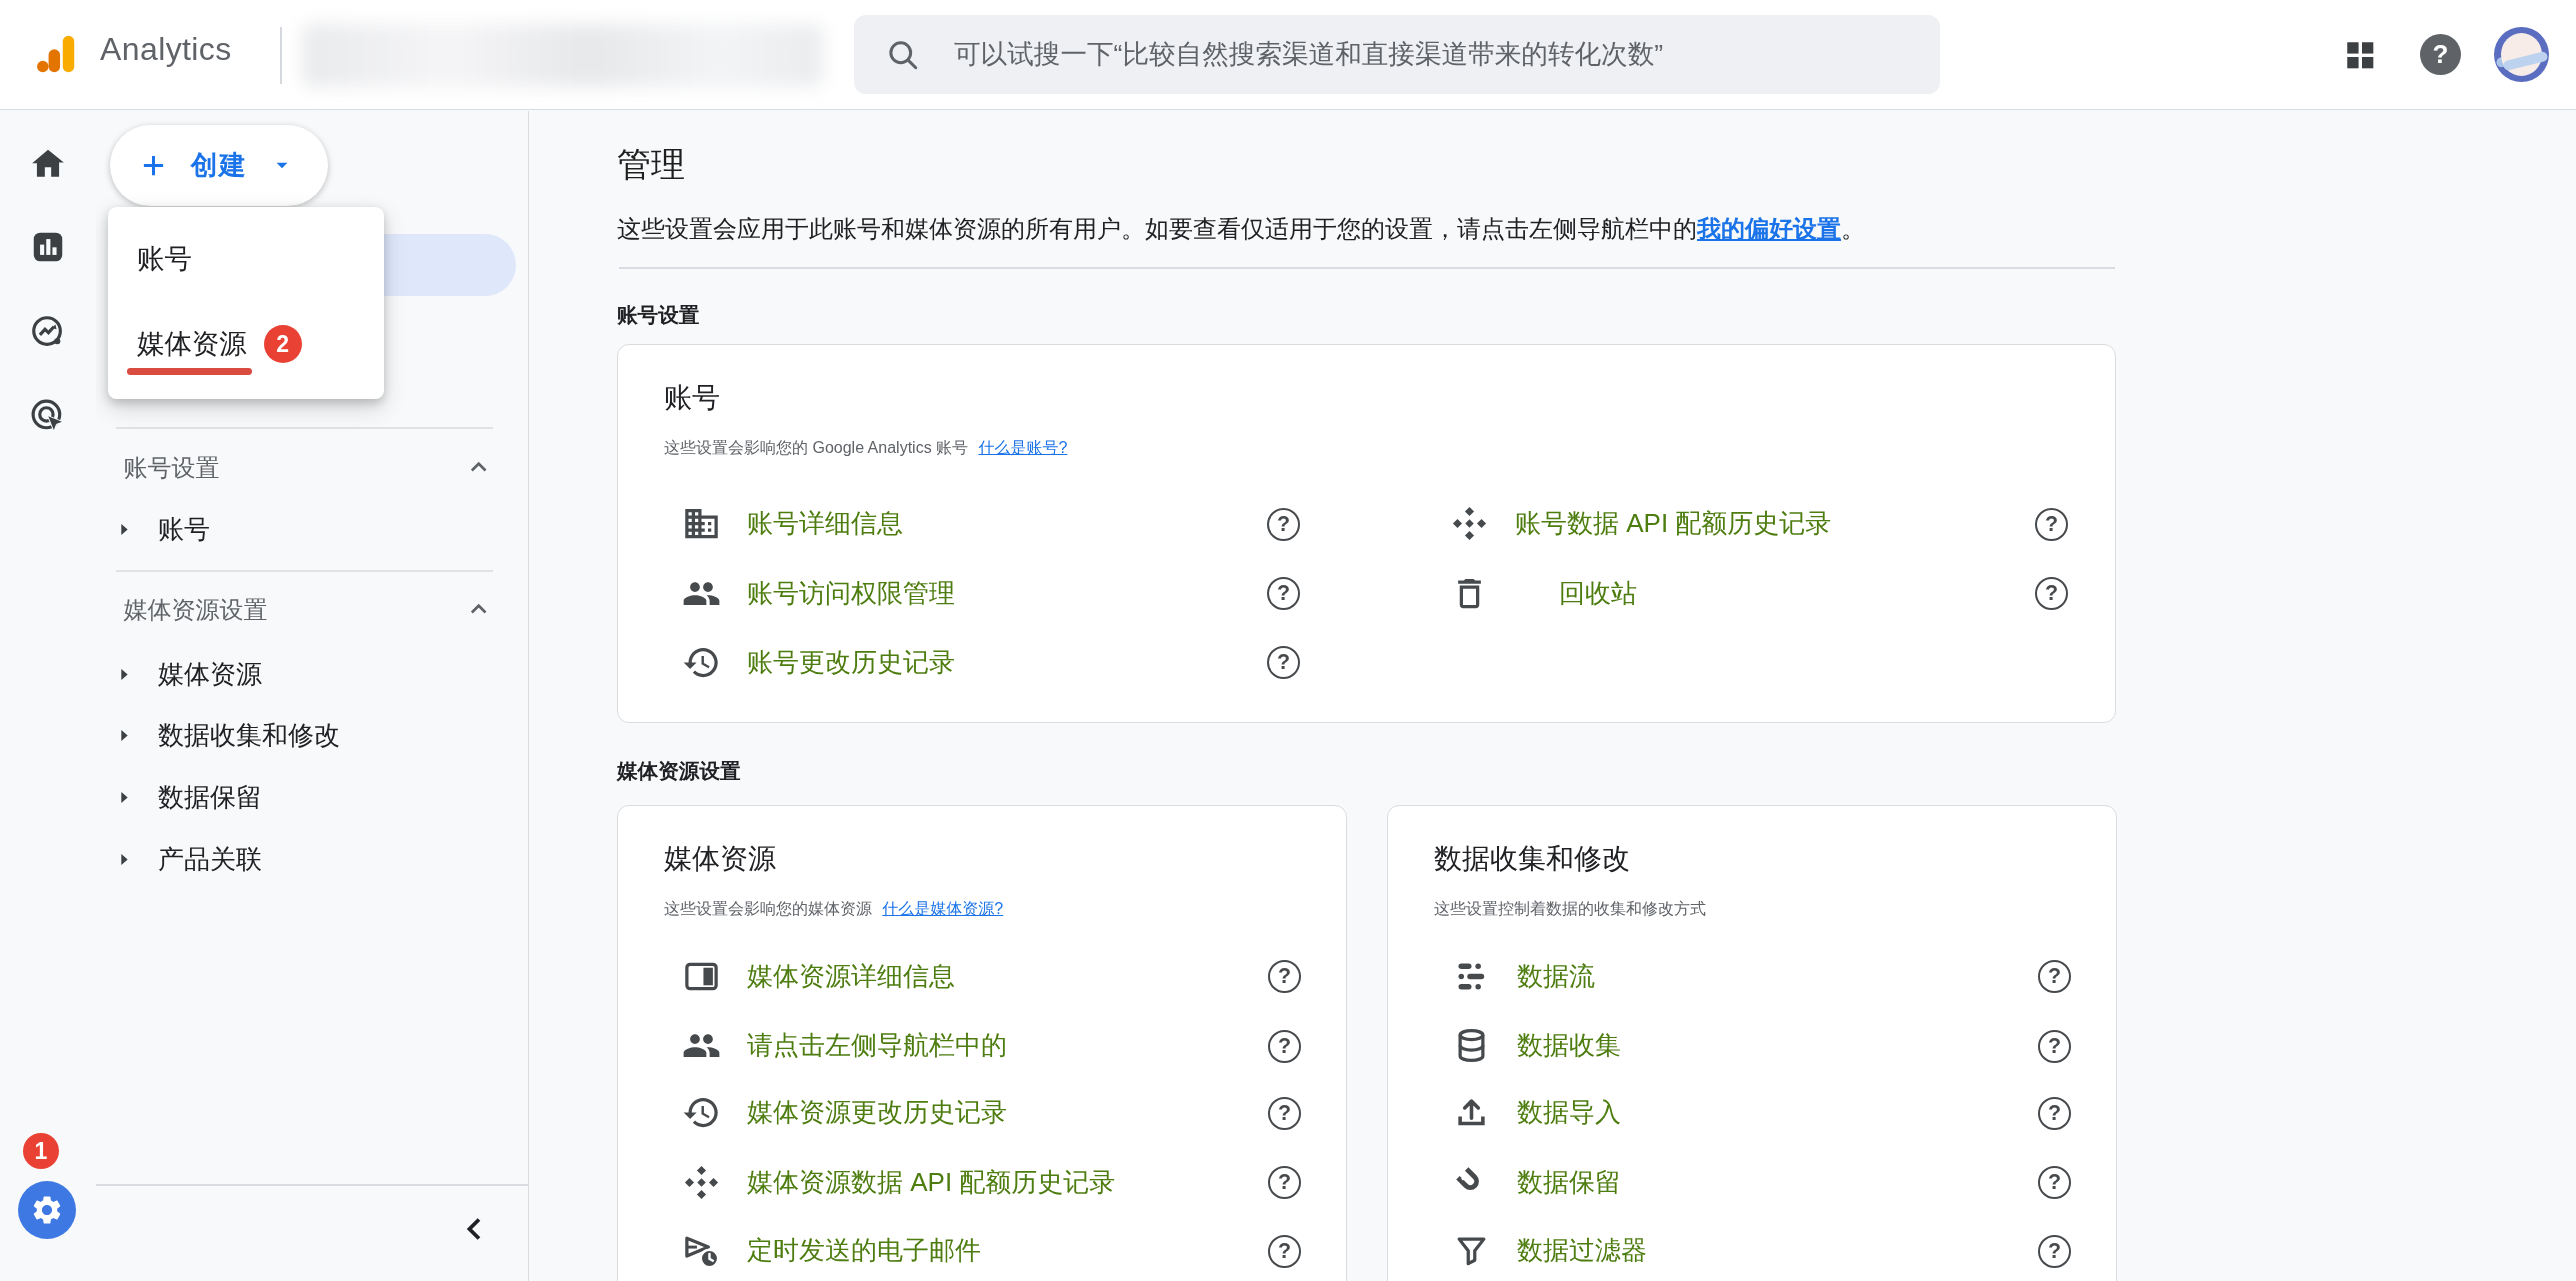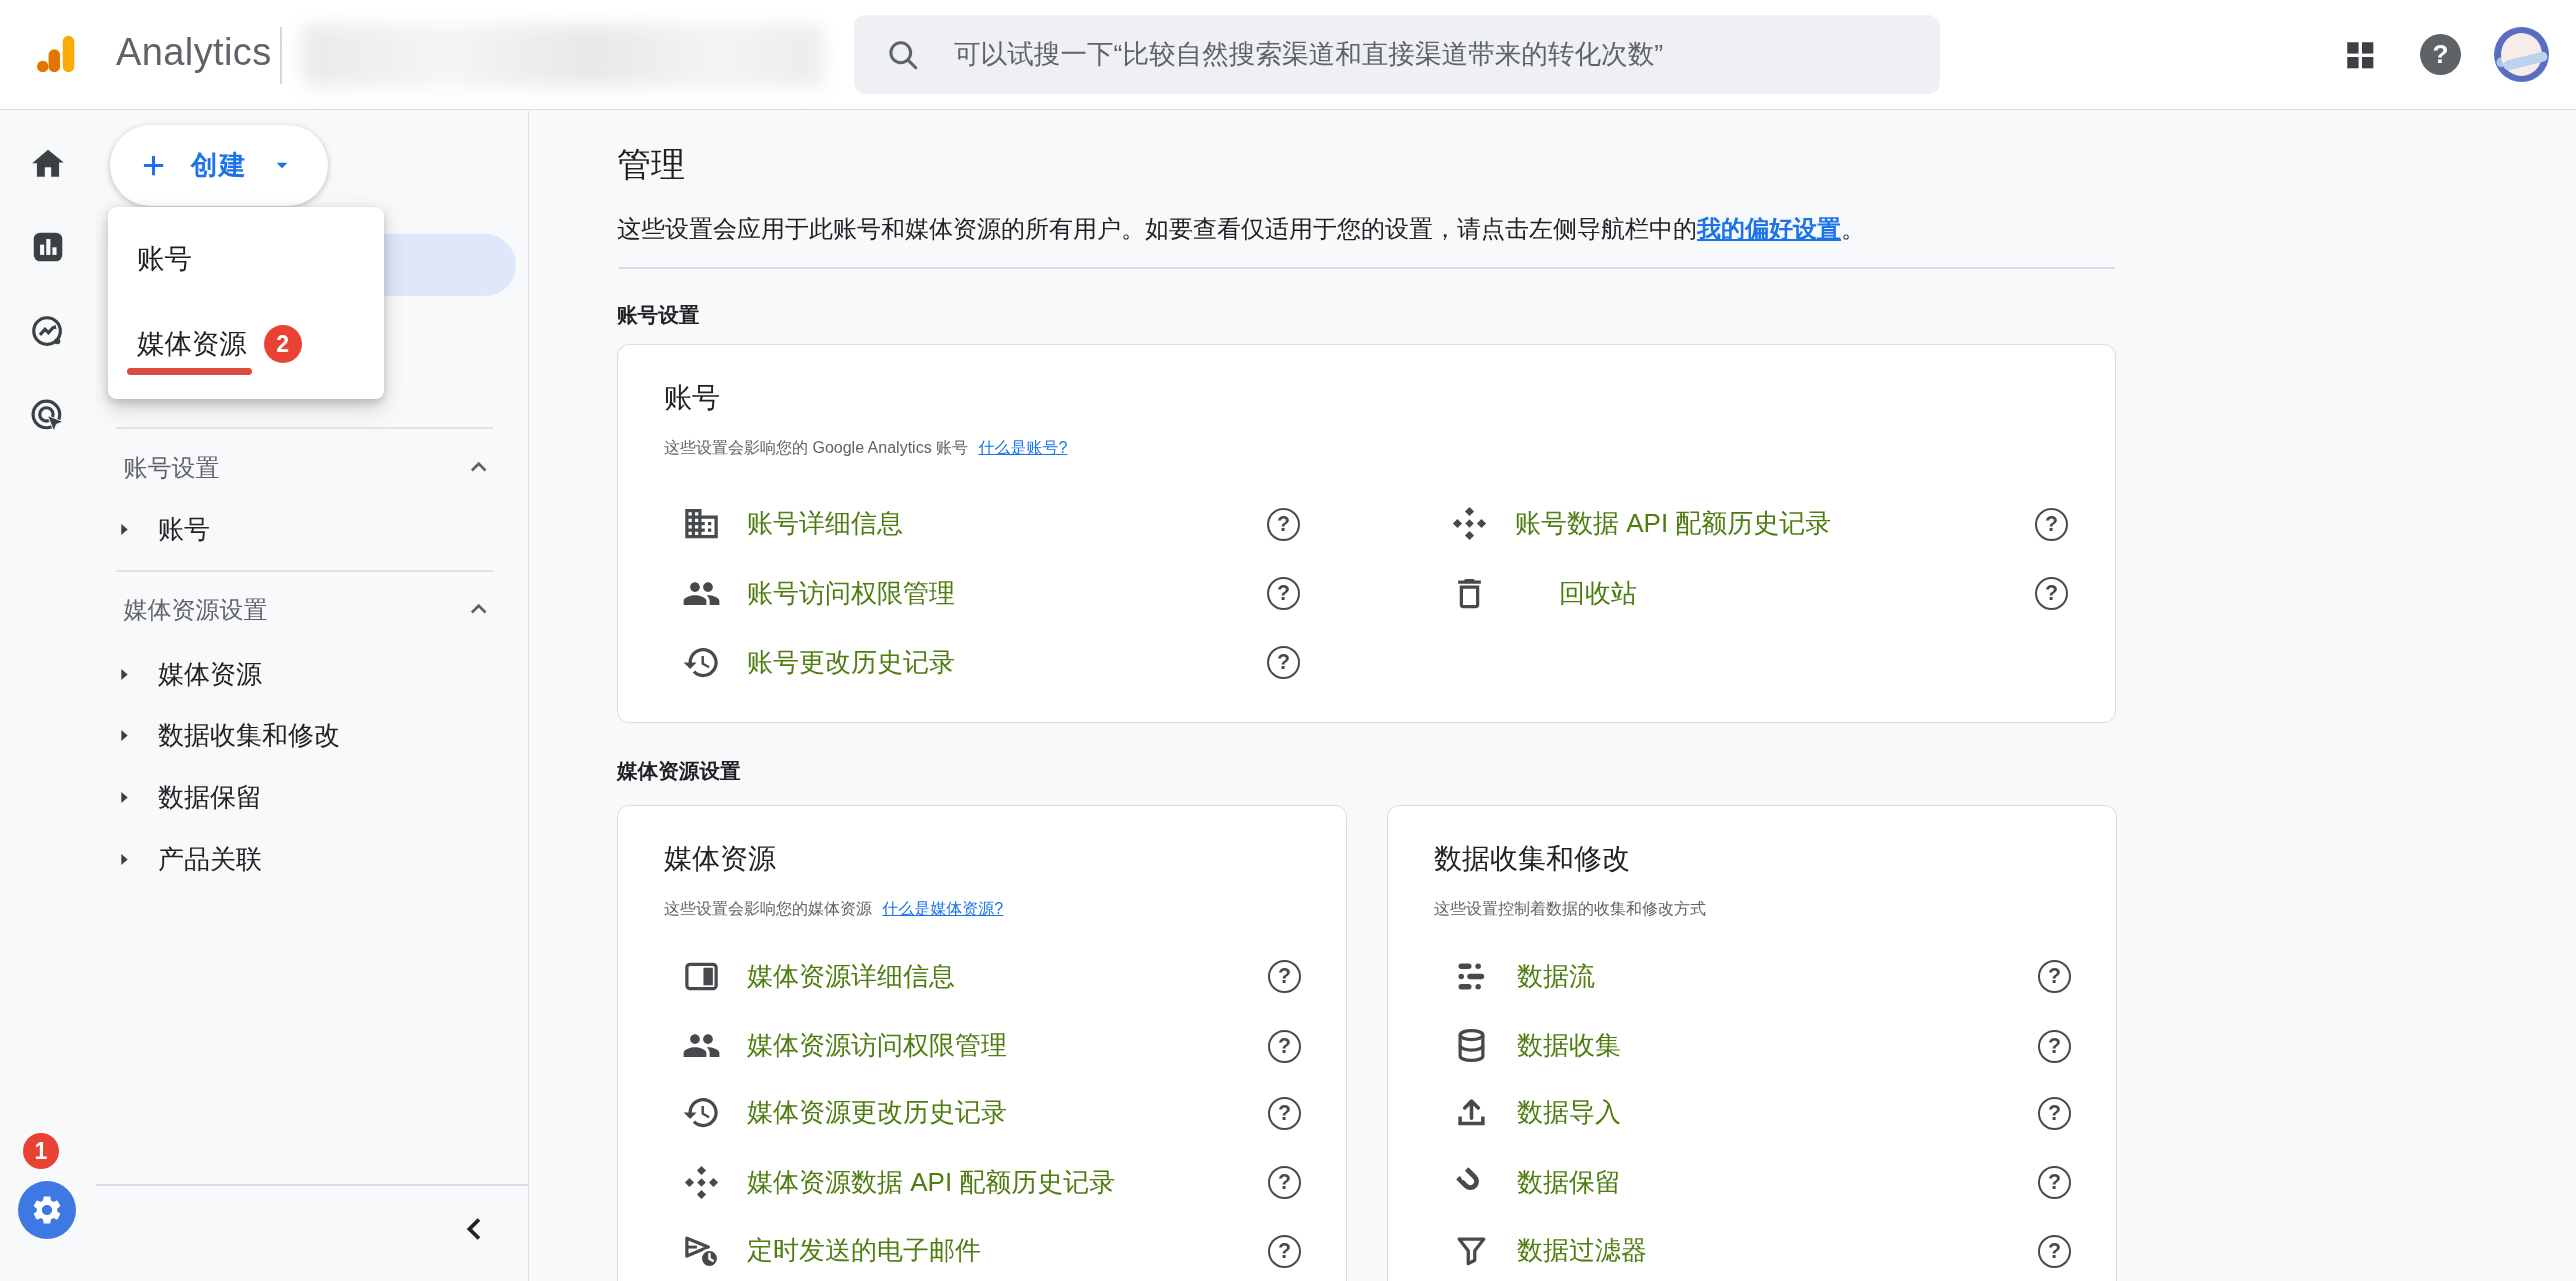--- a/index.html
+++ b/index.html
@@ -7,21 +7,21 @@
   body {
     font-family:"Liberation Sans","DejaVu Sans",sans-serif;
     background:#f8f9fa; color:#202124; overflow:hidden; position:relative;
   }
   svg { display:block; }
 
   
   .topbar { position:absolute; top:0; left:0; width:2576px; height:110px;
     background:#ffffff; border-bottom:1.7px solid #d8dbdf; z-index:50; }
   .ga-logo { position:absolute; left:34px; top:31px; }
-  .product-name { position:absolute; left:100px; top:31px; font-size:38px; color:#5f6368; letter-spacing:0.4px;margin-left:16px; }
+  .product-name { position:absolute; left:100px; top:31px; font-size:32px; color:#5f6368; letter-spacing:0.4px; }
   .org-divider { position:absolute; left:280px; top:27.4px; width:1.7px; height:57px; background:#d5d8dc; }
   .redacted { position:absolute; left:302px; top:24px; width:521px; height:63px; border-radius:8.6px;
     background:linear-gradient(90deg,#e9eaec 0%,#f5f5f7 28%,#e7e8ea 55%,#f3f4f6 80%,#ebecee 100%);
     filter:blur(8.6px); }
   .searchbar { position:absolute; left:854px; top:15.4px; width:1086px; height:79px;
     background:#eef0f3; border-radius:12px; display:flex; align-items:center; padding:0 31px; }
   .searchbar input { flex:1; border:none; outline:none; background:transparent;
     font-size:26.6px; color:#5f6368; margin-left:33px; font-family:inherit; }
   .searchbar input::placeholder { color:#5f6368; opacity:1; }
   .apps-grid { position:absolute; left:2343px; top:38px; }
@@ -361,21 +361,21 @@
         </svg>
       </span>
       <span class="lbl">媒体资源详细信息</span>
     </div>
     <div class="citem pr1">
       <span class="ic">
         <svg width="39" height="39" viewBox="0 0 24 24" fill="#474a4d">
             <path d="M16 11c1.66 0 2.99-1.34 2.99-3S17.66 5 16 5c-1.66 0-3 1.34-3 3s1.34 3 3 3zm-8 0c1.66 0 2.99-1.34 2.99-3S9.66 5 8 5C6.34 5 5 6.34 5 8s1.34 3 3 3zm0 2c-2.33 0-7 1.17-7 3.5V19h14v-2.5c0-2.33-4.67-3.5-7-3.5zm8 0c-.29 0-.62.02-.97.05 1.16.84 1.97 1.97 1.97 3.45V19h6v-2.5c0-2.33-4.67-3.5-7-3.5z"></path>
           </svg>
       </span>
-      <span class="lbl">媒体资源访问权限管理</span>
+      <span class="lbl">请点击左侧导航栏中的</span>
     </div>
     <div class="citem pr2">
       <span class="ic">
         <svg width="39" height="39" viewBox="0 0 24 24" fill="#474a4d">
             <path d="M13 3c-4.97 0-9 4.03-9 9H1l3.89 3.89.07.14L9 12H6c0-3.87 3.13-7 7-7s7 3.13 7 7-3.13 7-7 7c-1.93 0-3.68-.79-4.94-2.06l-1.42 1.42C8.27 19.99 10.51 21 13 21c4.97 0 9-4.03 9-9s-4.03-9-9-9zm-1 5v5l4.28 2.54.72-1.21-3.5-2.08V8H12z"></path>
           </svg>
       </span>
       <span class="lbl">媒体资源更改历史记录</span>
     </div>
     <div class="citem pr3">

